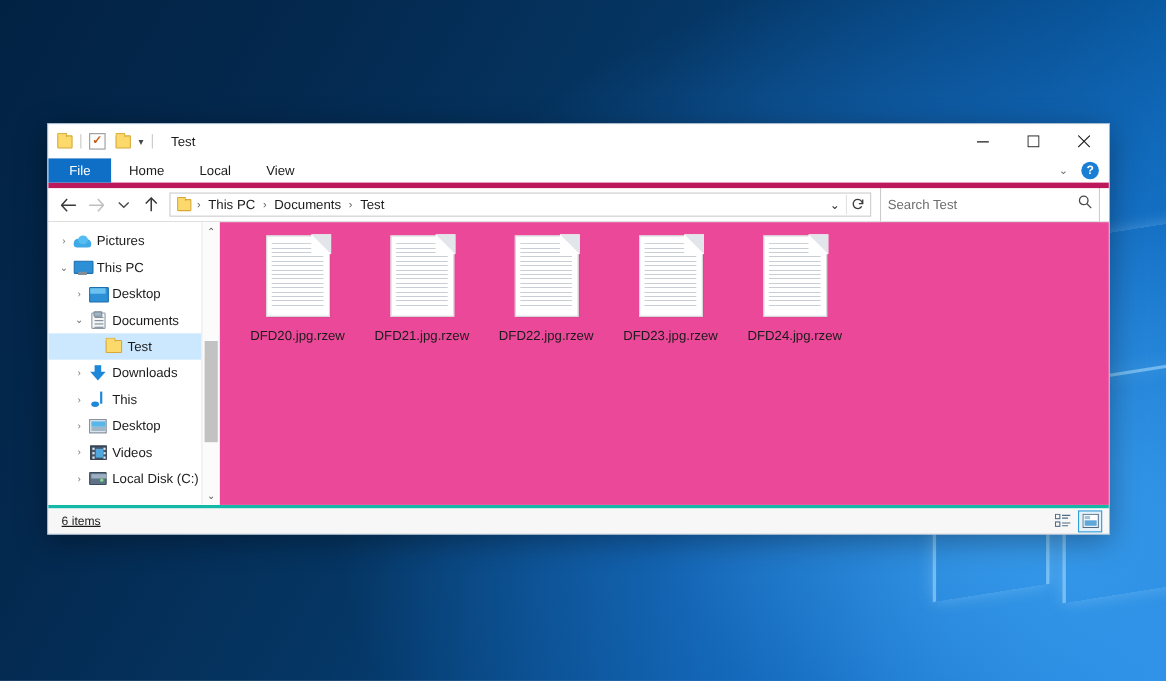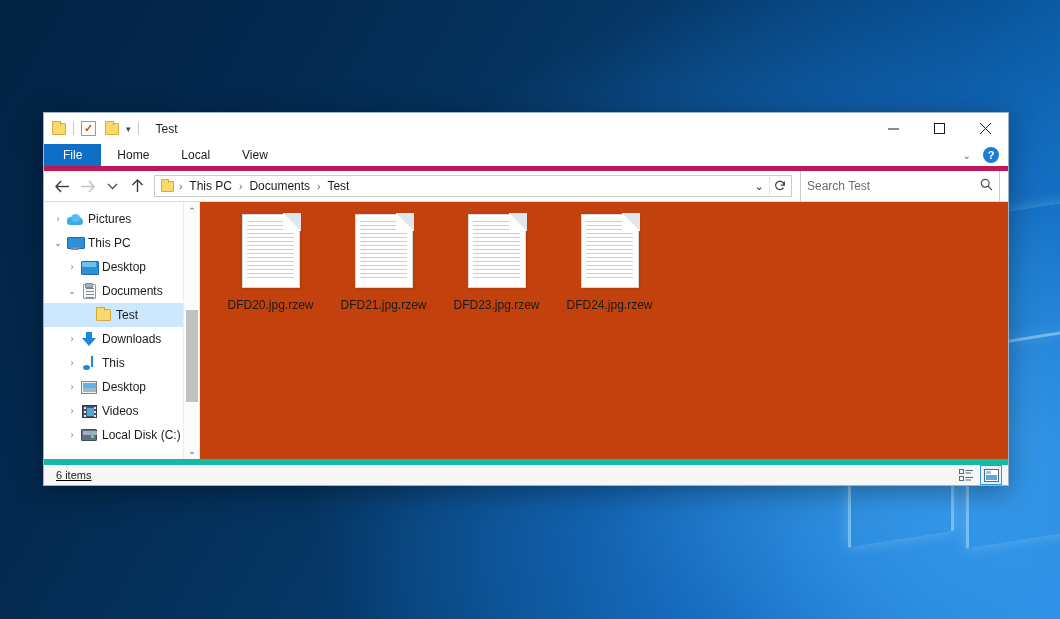--- a/index.html
+++ b/index.html
@@ -167,41 +167,41 @@
   .ic-videos::after { content: ""; position: absolute; left: 4px; top: 2px; width: 7px; height: 8px; background: #4fa7de; }
   .ic-disk { width: 16px; height: 12px; position: relative; background: #5f7285; border: 1px solid #3c4b5b; border-radius: 1px; }
   .ic-disk::before { content: ""; position: absolute; left: 1px; top: 1px; width: 14px; height: 4px; background: #9db0c2; }
   .ic-disk::after { content: ""; position: absolute; right: 2px; bottom: 2px; width: 3px; height: 3px; background: #7ee08a; border-radius: 50%; }
   
   #sb-scroll { position: absolute; right: 0; top: 0; width: 16px; height: 100%; background: #fbfbfb; border-left: 1px solid #ececec; }
   .sb-arrow { width: 16px; height: 17px; display: flex; align-items: center; justify-content: center; color: #5c5c5c; font-size: 9px; }
   #sb-arrow-down { position: absolute; bottom: 0; }
   #sb-thumb { position: absolute; left: 2px; top: 108px; width: 12px; height: 92px; background: #c2c2c2; }
   
-  #filepane { flex: 1 1 auto; background: #c2410c; position: relative; padding: 10px 0 0 14px; }
+  #filepane { flex: 1 1 auto; background: #ec4899; position: relative; padding: 10px 0 0 14px; }
   #grid { display: flex; flex-wrap: wrap; gap: 0; }
   .file { width: 113px; display: flex; flex-direction: column; align-items: center; padding-top: 2px; }
   .doc-icon { width: 58px; height: 74px; position: relative; }
   .doc-icon .page {
     position: absolute; inset: 0; background: #ffffff; border: 1px solid #d3d6da;
     box-shadow: 1px 1px 2px rgba(0,0,0,0.10);
   }
   .doc-icon .lines {
     position: absolute; left: 5px; right: 6px; top: 7px; bottom: 7px;
     background: repeating-linear-gradient(to bottom, #c9ced4 0px, #c9ced4 1px, #ffffff 1px, #ffffff 4px);
   }
   .doc-icon .fold-cut { position: absolute; right: -1px; top: -1px; width: 18px; height: 18px; background: #ffffff; }
   .doc-icon .fold {
     position: absolute; right: -1px; top: -1px; width: 0; height: 0;
     border-left: 18px solid transparent; border-top: 18px solid #e2e5e9;
   }
   .fname { font-size: 12px; color: #1b1b1b; margin-top: 10px; text-align: center; white-space: nowrap; }
   
   #statusbar {
-    flex: 0 0 26px; height: 26px; border-top: 6px solid #14b8a6; background: #f7f7f7;
+    flex: 0 0 26px; height: 26px; border-top: 3px solid #14b8a6; background: #f7f7f7;
     display: flex; align-items: center; padding: 0 6px 0 12px; text-decoration: underline;
   }
   #status-text { font-size: 11px; color: #1b1b1b; }
   #view-btns { margin-left: auto; display: flex; gap: 3px; }
   .vbtn { width: 22px; height: 20px; display: flex; align-items: center; justify-content: center; border: 1px solid transparent; }
   .vbtn.active { border-color: #2f9bd8; background: #e4f1fb; }
 </style>
 </head>
 <body>
 
@@ -416,20 +416,29 @@
               </div>
               <div class="fname">DFD21.jpg.rzew</div>
             </div>
             <div class="file">
               <div class="doc-icon">
                 <span class="page"></span>
                 <span class="lines"></span>
                 <span class="fold-cut"></span>
                 <span class="fold"></span>
               </div>
+              <div class="fname">DFD22.jpg.rzew</div>
+            </div>
+            <div class="file">
+              <div class="doc-icon">
+                <span class="page"></span>
+                <span class="lines"></span>
+                <span class="fold-cut"></span>
+                <span class="fold"></span>
+              </div>
               <div class="fname">DFD23.jpg.rzew</div>
             </div>
             <div class="file">
               <div class="doc-icon">
                 <span class="page"></span>
                 <span class="lines"></span>
                 <span class="fold-cut"></span>
                 <span class="fold"></span>
               </div>
               <div class="fname">DFD24.jpg.rzew</div>

